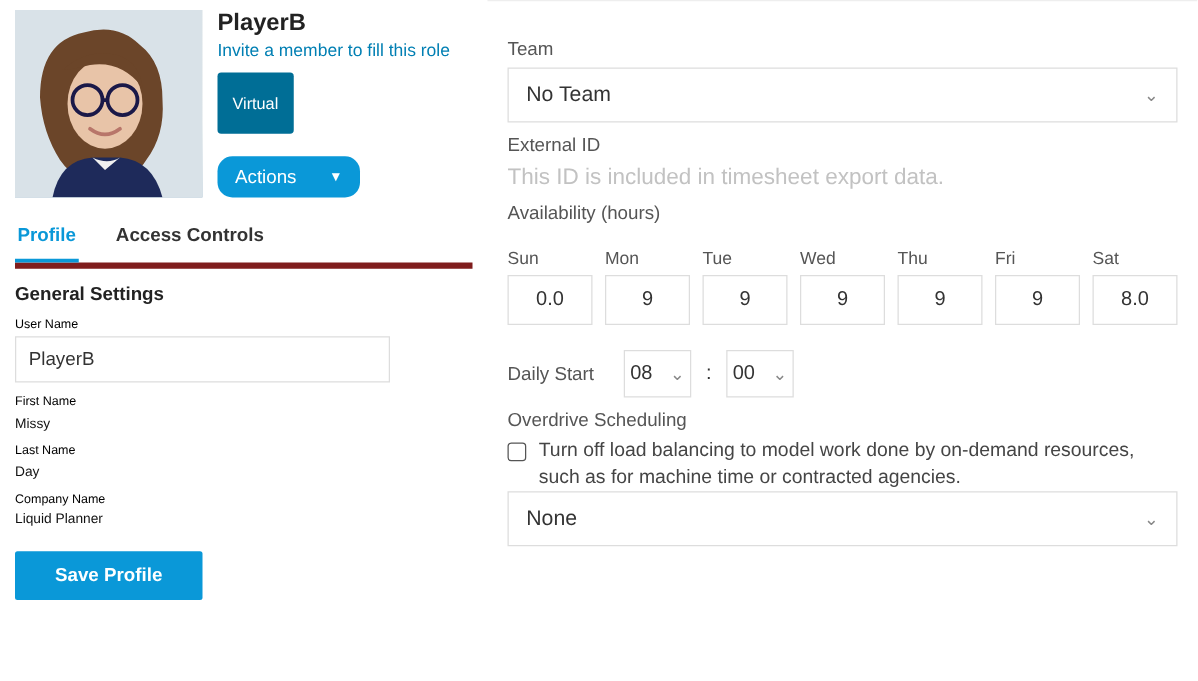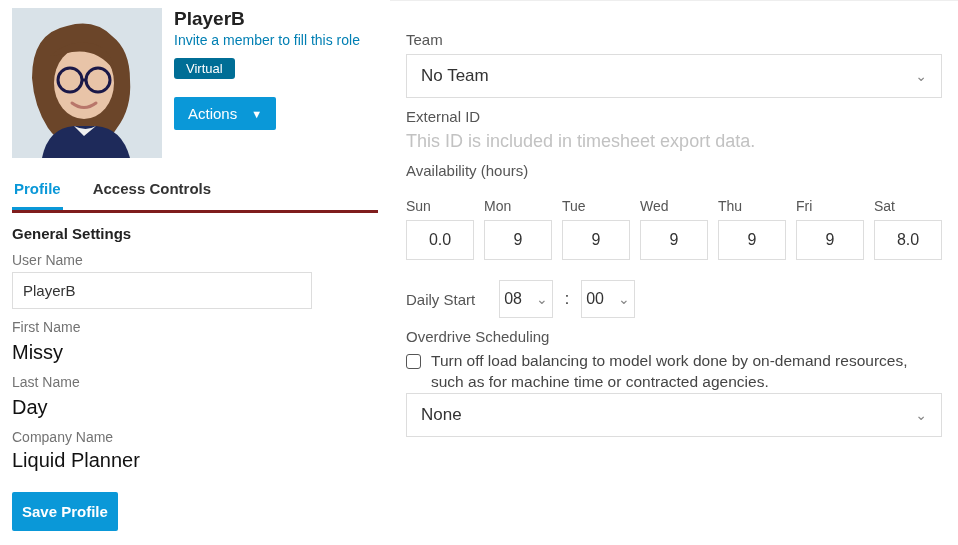--- a/index.html
+++ b/index.html
@@ -5,32 +5,32 @@
     * { box-sizing: border-box; margin: 0; padding: 0; }
     body { font-family: Arial, Helvetica, sans-serif; font-size: 14px; color: #333; width: 958px; height: 545px; overflow: hidden; }
     .layout { display: flex; }
     .sidebar { width: 390px; padding: 8px 12px; }
     .main { flex: 1; padding: 20px 16px 0 16px; border-top: 1px solid #eee; }
     .profile-header { display: flex; gap: 12px; margin-bottom: 12px; }
     .avatar { width: 150px; height: 150px; background: linear-gradient(180deg, #dfe6ea 60%, #aabecf 100%); position: relative; overflow: hidden; }
     .avatar svg { width: 100%; height: 100%; }
     .profile-info h2 { font-size: 19px; font-weight: bold; color: #222; margin-bottom: 2px; }
     .invite-link { color: #007fb3; font-size: 14px; display: block; margin-bottom: 10px; text-decoration: none; }
-    .badge { display: inline-block; background: #006e96; color: #fff; padding: 3px 12px; border-radius: 3px; font-size: 13px; margin-bottom: 18px; }
-    .actions-btn { background: #0a98d8; color: #fff; border: none; padding: 8px 14px; font-size: 15px; border-radius: 2px; cursor: pointer; display: inline-flex; align-items: center; gap: 14px; }
+    .badge { display: inline-block; background: #006e96; color: #fff; padding: 17px 12px; border-radius: 3px; font-size: 13px; margin-bottom: 18px; }
+    .actions-btn { background: #0a98d8; color: #fff; border: none; padding: 8px 14px; font-size: 15px; border-radius: 12px; cursor: pointer; display: inline-flex; align-items: center; gap: 26px; }
     .actions-btn .tri { font-size: 11px; }
-    .tabs { display: flex; gap: 28px; border-bottom: 3px solid #7f1d1d; margin-top: 12px; }
+    .tabs { display: flex; gap: 28px; border-bottom: 5px solid #7f1d1d; margin-top: 12px; }
     .tab { padding: 10px 2px; font-size: 15px; color: #333; cursor: pointer; font-weight: bold; border-bottom: 3px solid transparent; }
     .tab.active { color: #0a98d8; border-bottom: 3px solid #0a98d8; }
     .section-title { font-weight: bold; font-size: 15px; margin: 12px 0 8px; color: #222; }
-    .field-label { font-size: 14px; color: #737373; margin-top: 10px; margin-bottom: 4px; }
+    .field-label { font-size: 10px; color: #000000; margin-top: 10px; margin-bottom: 4px; }
     .text-input { width: 300px; padding: 9px 10px; border: 1px solid #ddd; font-size: 15px; color: #333; }
-    .plain-value { font-size: 20px; color: #111; margin-top: 6px; margin-bottom: 8px; }
+    .plain-value { font-size: 11px; color: #111; margin-top: 6px; margin-bottom: 8px; }
     .plain-value-nowrap { margin-top: 0; }
-    .save-btn { margin-top: 12px; background: #0a98d8; color: #fff; border: none; padding: 11px 10px; font-size: 15px; border-radius: 2px; cursor: pointer; font-weight: bold; }
+    .save-btn { margin-top: 12px; background: #0a98d8; color: #fff; border: none; padding: 11px 32px; font-size: 15px; border-radius: 2px; cursor: pointer; font-weight: bold; }
     .ws-title { font-size: 17px; font-weight: bold; color: #222; margin-bottom: 16px; }
     .ws-label { font-size: 15px; color: #555; margin-bottom: 6px; margin-top: 10px; }
     .select { width: 100%; border: 1px solid #ddd; padding: 11px 14px; font-size: 17px; color: #333; display: flex; justify-content: space-between; align-items: center; cursor: pointer; }
     .chevron { font-size: 14px; color: #888; }
     .ext-id { font-size: 18px; color: #c2c2c2; margin-top: 4px; }
     .avail-row { display: flex; gap: 10px; margin-top: 19px; }
     .avail-col { flex: 1; }
     .avail-label { font-size: 14px; color: #555; margin-bottom: 6px; }
     .avail-input { width: 100%; border: 1px solid #ddd; padding: 10px 0; font-size: 16px; text-align: center; color: #333; }
     .daily-start-row { display: flex; align-items: center; gap: 12px; margin-top: 20px; }

